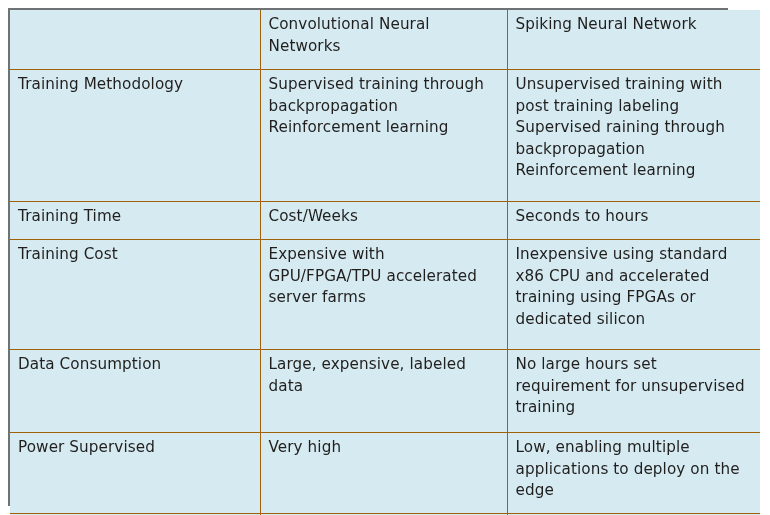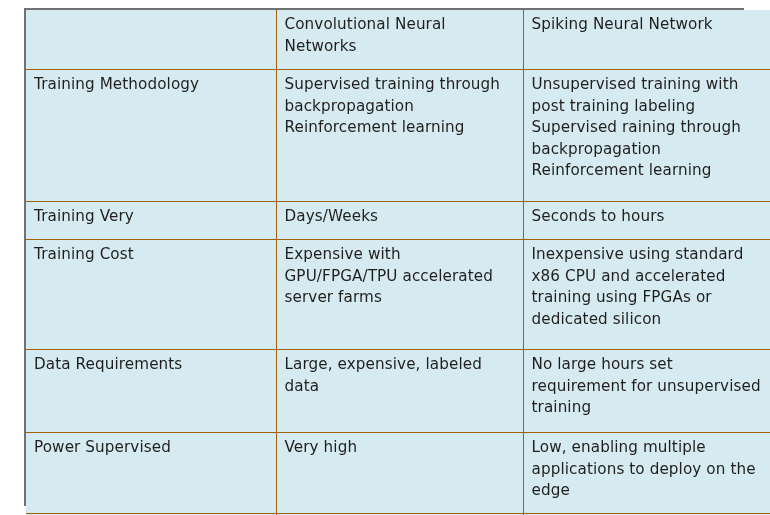--- a/index.html
+++ b/index.html
@@ -25,21 +25,20 @@
   
   .table-wrap {
     position: absolute;
     left: 8px;
     top: 8px;
     width: 720px;
     height: 498px;
     box-sizing: border-box;
     border: 2px solid #6f7376;
     background: #bef264;
-    margin-left: 16px;
   }
 
   table.cmp {
     width: 100%;
     height: 100%;
     border-collapse: collapse;
     table-layout: fixed;
     background: #d6eaf1;
   }
 
@@ -112,45 +111,45 @@
           </td>
           <td>
             <span class="cell-line">Unsupervised training with post training labeling
 Supervised raining through backpropagation
 Reinforcement learning</span>
           </td>
         </tr>
 
         <tr class="r-time">
           <td>
-            <span class="cell-line">Training Very</span>
+            <span class="cell-line">Training Time</span>
           </td>
           <td>
-            <span class="cell-line">Days/Weeks</span>
+            <span class="cell-line">Cost/Weeks</span>
           </td>
           <td>
             <span class="cell-line">Seconds to hours</span>
           </td>
         </tr>
 
         <tr class="r-cost">
           <td>
             <span class="cell-line">Training Cost</span>
           </td>
           <td>
             <span class="cell-line">Expensive with GPU/FPGA/TPU accelerated server farms</span>
           </td>
           <td>
             <span class="cell-line">Inexpensive using standard x86 CPU and accelerated training using FPGAs or dedicated silicon</span>
           </td>
         </tr>
 
         <tr class="r-data">
           <td>
-            <span class="cell-line">Data Requirements</span>
+            <span class="cell-line">Data Consumption</span>
           </td>
           <td>
             <span class="cell-line">Large, expensive, labeled data</span>
           </td>
           <td>
             <span class="cell-line">No large hours set requirement for unsupervised training</span>
           </td>
         </tr>
 
         <tr class="r-power">

